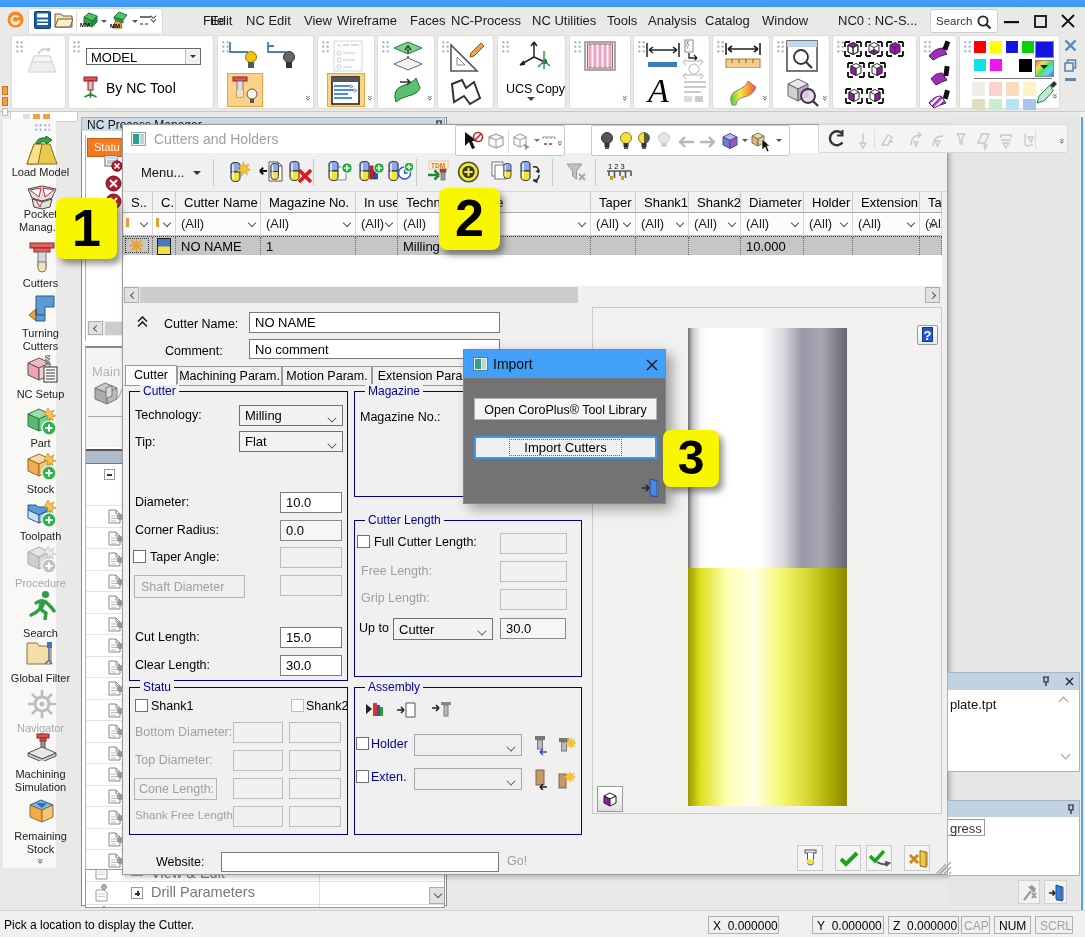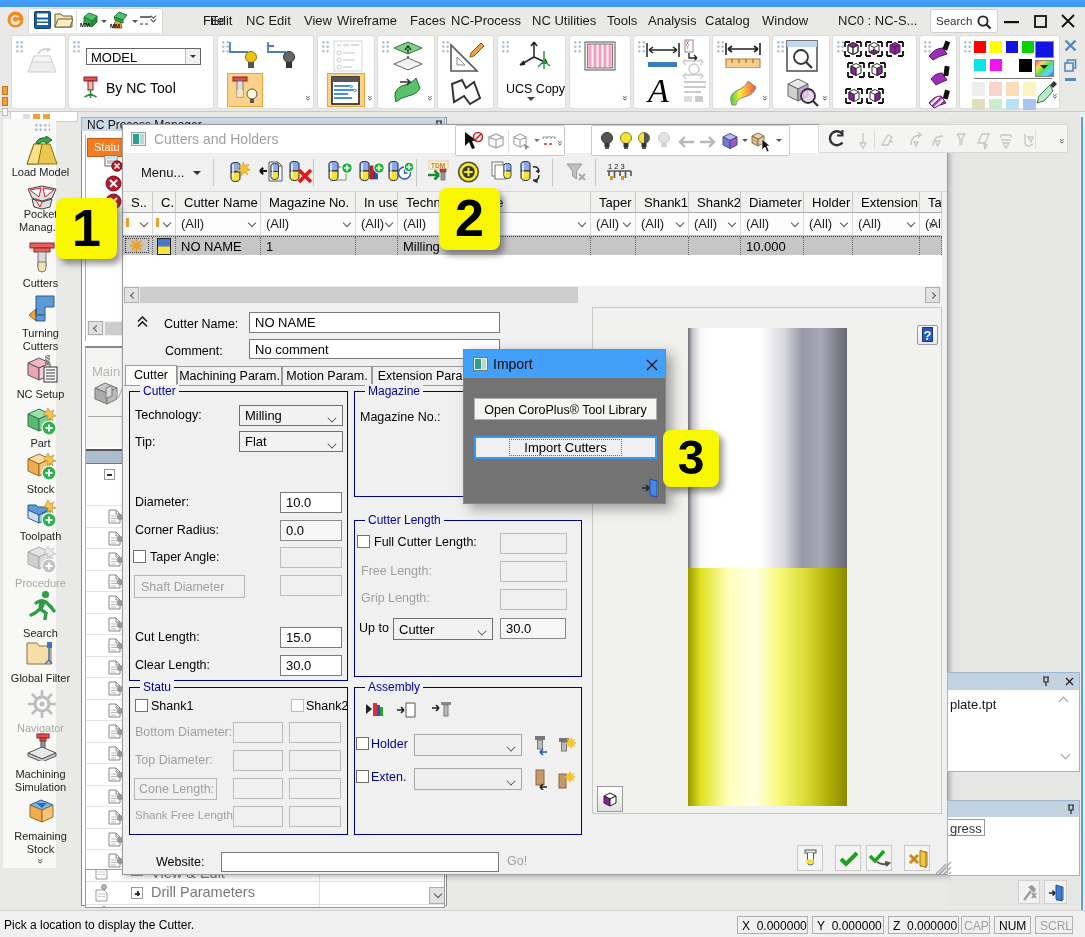--- a/index.html
+++ b/index.html
@@ -1360,20 +1360,20 @@
   <div class="abs" style="left:1044px;top:880px;width:23px;height:24px;background:#f2f2f2;border:1px solid #d0d0d0;">
     <svg style="position:absolute;left:3px;top:3px;" width="17" height="18" viewBox="0 0 17 18">
       <path d="M8 3 h7 v13 h-7" fill="#fff" stroke="#555"></path>
       <path d="M8 1 l6 2 v14 l-6 -2 z" fill="#3a7edc" stroke="#1c4f9c"></path>
       <path d="M1 9 h6 m0 0 l-2.5 -2.5 M7 9 l-2.5 2.5" stroke="#222" stroke-width="1.6" fill="none"></path>
     </svg>
   </div>
 
   <div class="abs" id="statusbar">
     <div class="abs" style="left:4px;top:7px;font-size:12px;">Pick a location to display the Cutter.</div>
-    <div class="sseg" style="left:737px;width:71px;">X&nbsp; 0.000000</div>
+    <div class="sseg" style="left:708px;width:71px;">X&nbsp; 0.000000</div>
     <div class="sseg" style="left:812px;width:72px;">Y&nbsp; 0.000000</div>
     <div class="sseg" style="left:888px;width:71px;">Z&nbsp; 0.000000</div>
     <div class="sseg" style="left:961px;width:29px;color:#a0a0a0;padding-left:2px;">CAP</div>
     <div class="sseg" style="left:994px;width:37px;">NUM</div>
     <div class="sseg" style="left:1035px;width:38px;color:#a0a0a0;">SCRL</div>
   </div>
 </div>
 
 </body></html>

